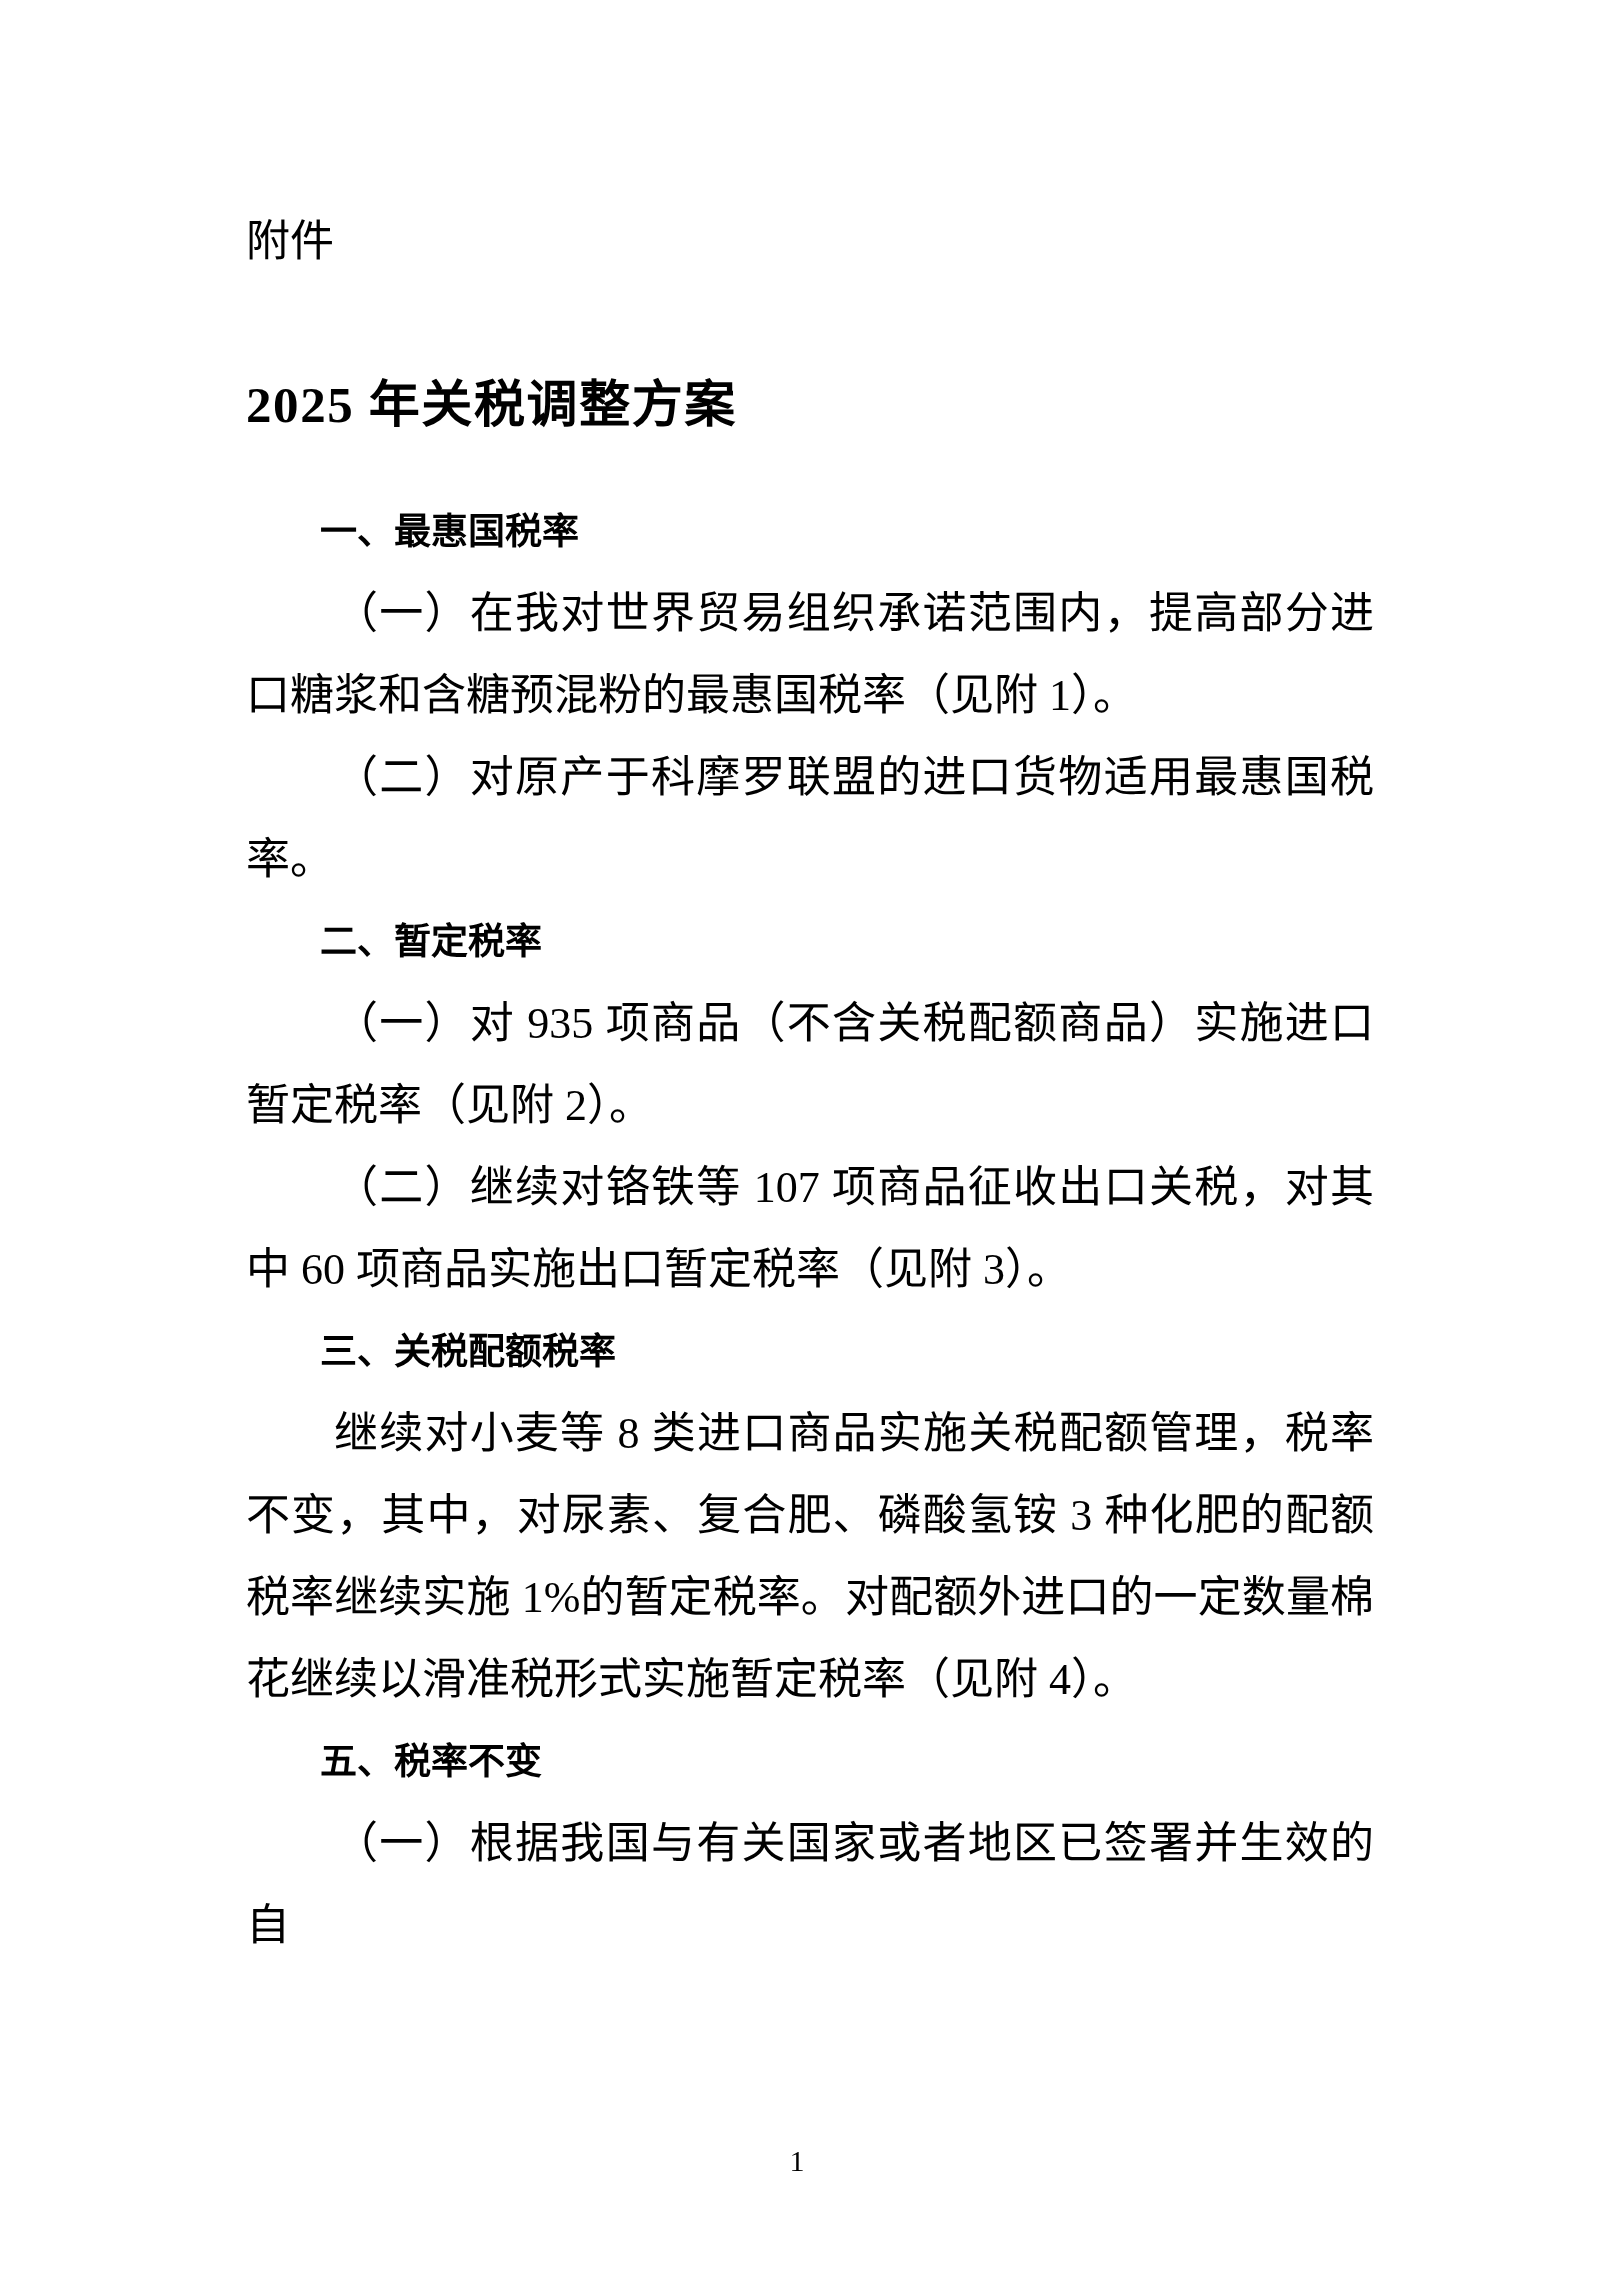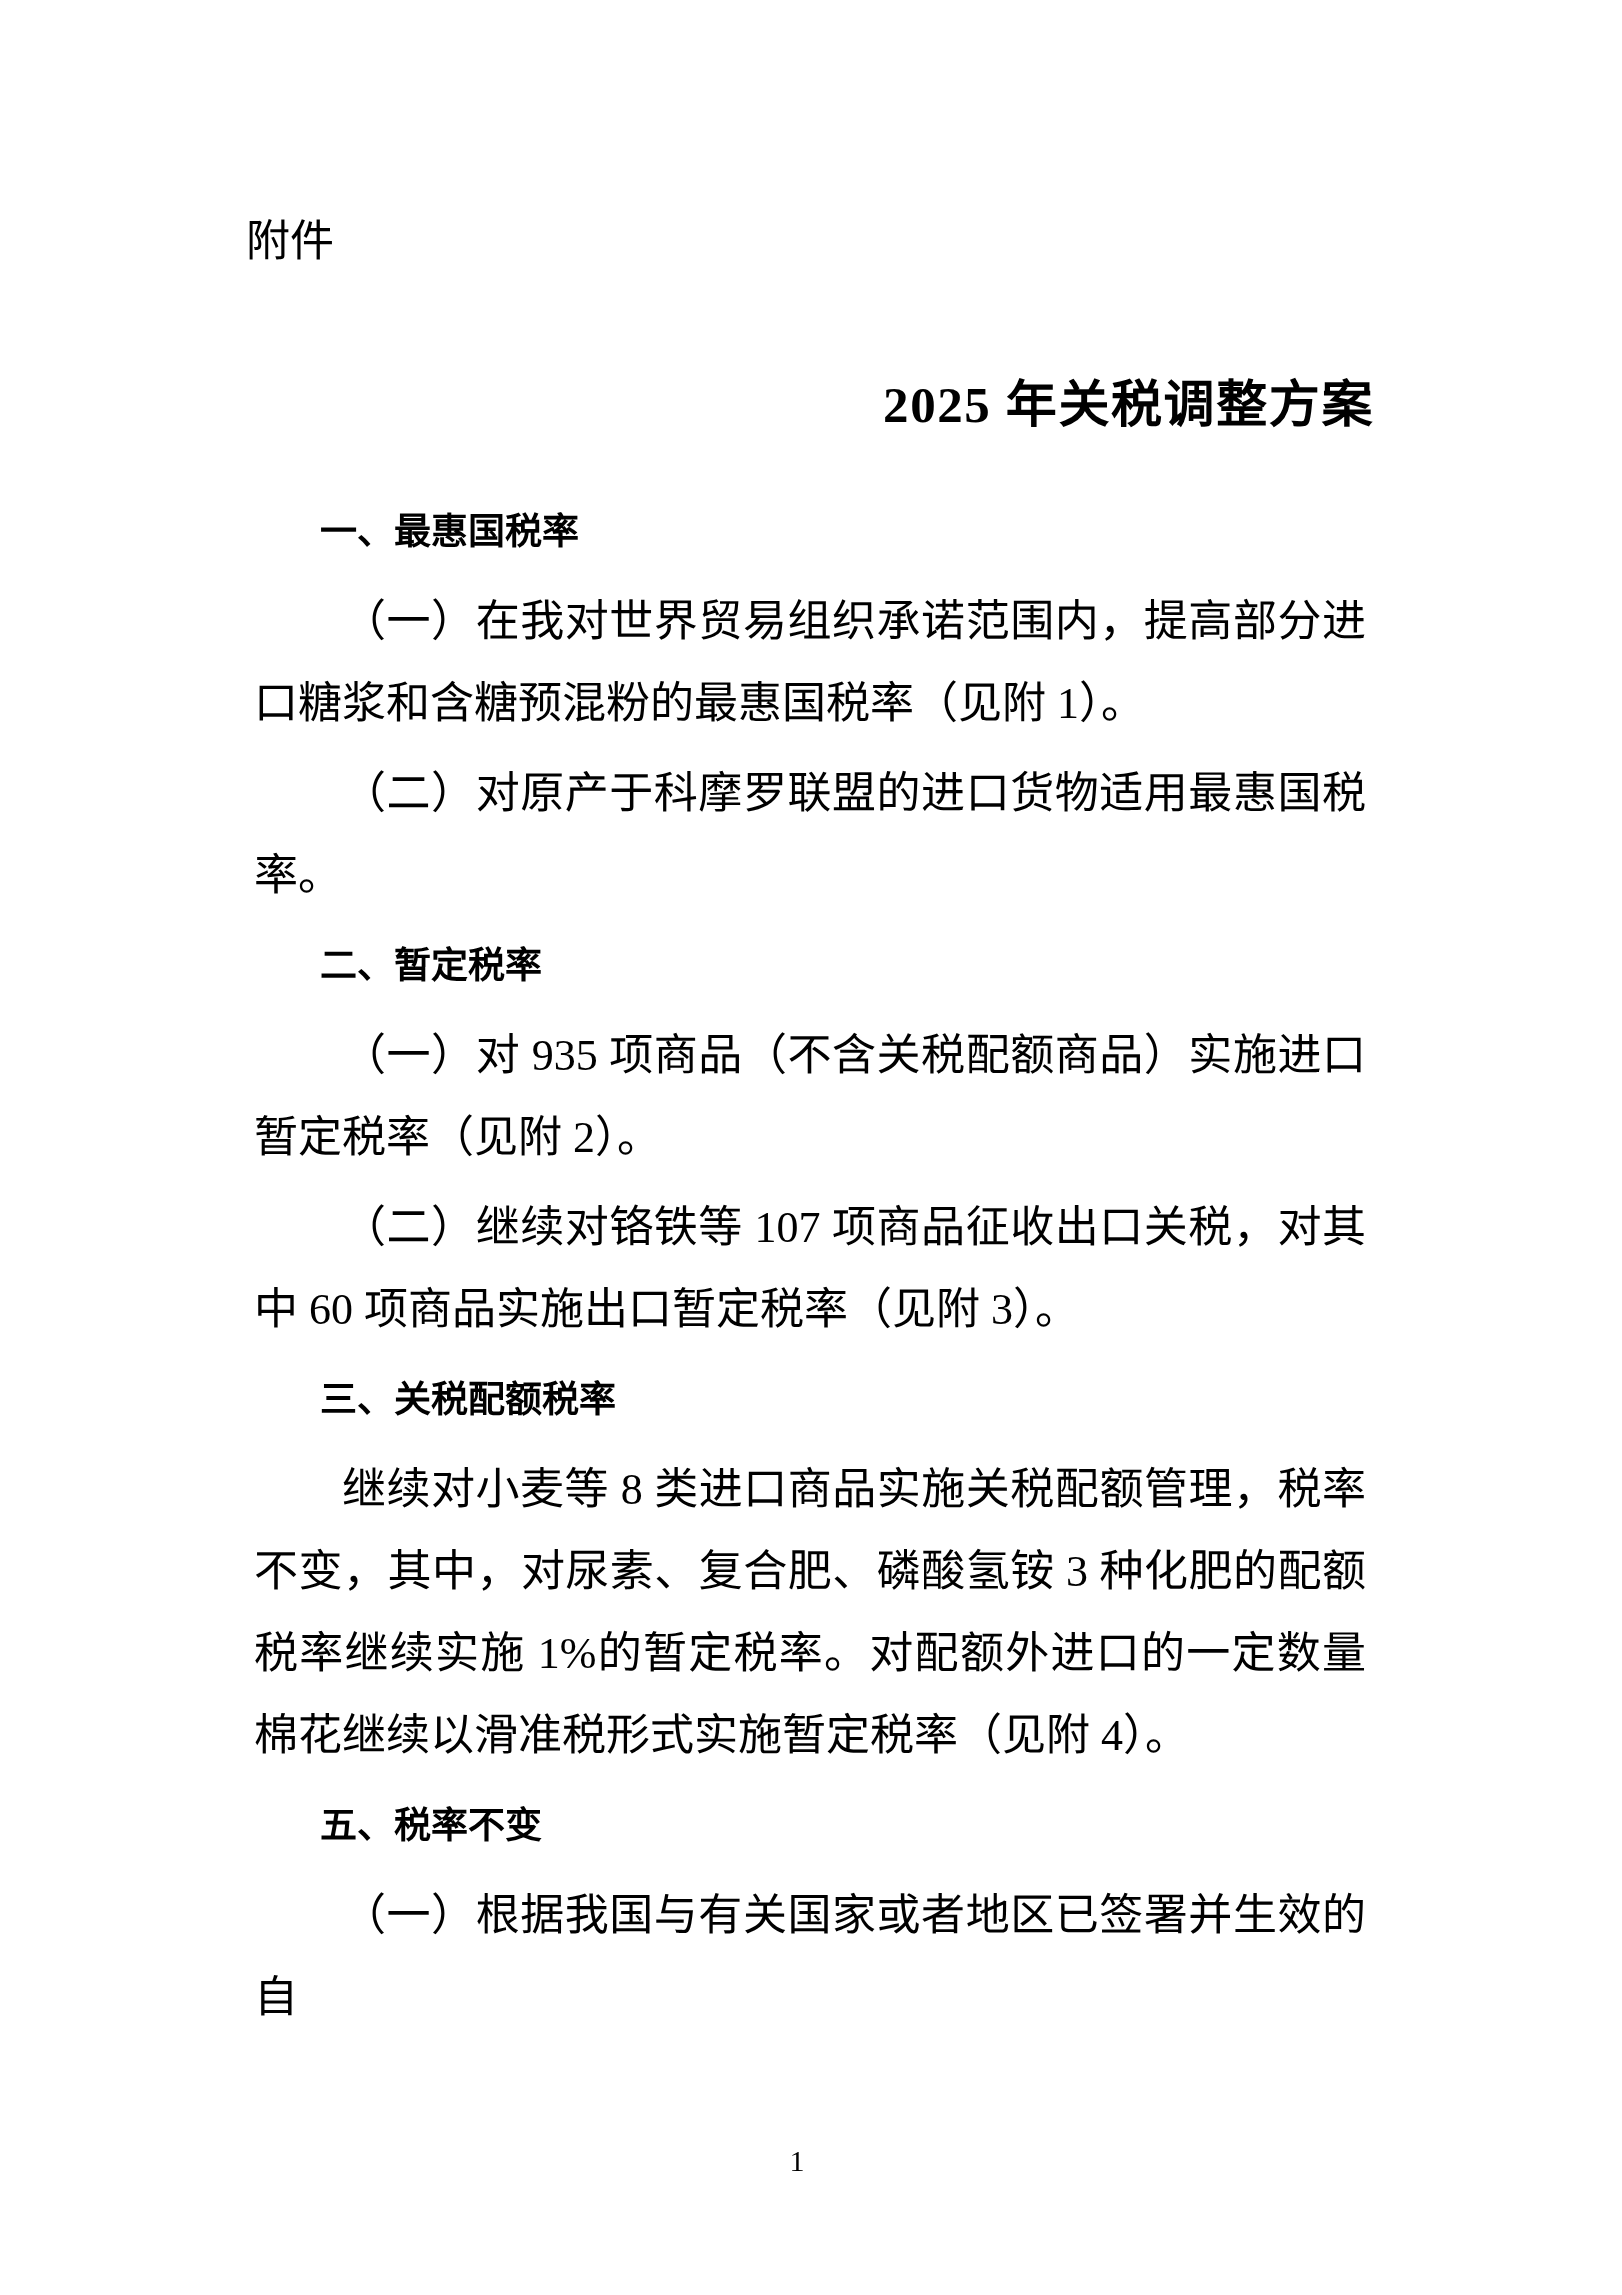--- a/index.html
+++ b/index.html
@@ -22,37 +22,37 @@
     font-size: 44px;
     line-height: 82px;
     text-align: left;
   }
   .doc-title {
     margin: 87px 0 0 0;
     font-family: "Liberation Serif", serif;
     font-size: 51px;
     font-weight: 700;
     line-height: 73px;
-    text-align: right;
+    text-align: left;
     letter-spacing: 1.6px;
   }
   .doc-body {
     margin-top: 49px;
   }
   .section-heading {
     margin: 0;
     font-family: "Liberation Sans", sans-serif;
     font-size: 37px;
     font-weight: 700;
     line-height: 82px;
     text-indent: 2em;
     text-align: left;
   }
   .para {
-    margin: 8px;
+    margin: 0;
     font-family: "Liberation Serif", serif;
     font-size: 44px;
     line-height: 82px;
     text-indent: 2em;
     text-align: justify;
     text-align-last: left;
   }
   .page-number {
     position: absolute;
     left: 0;

